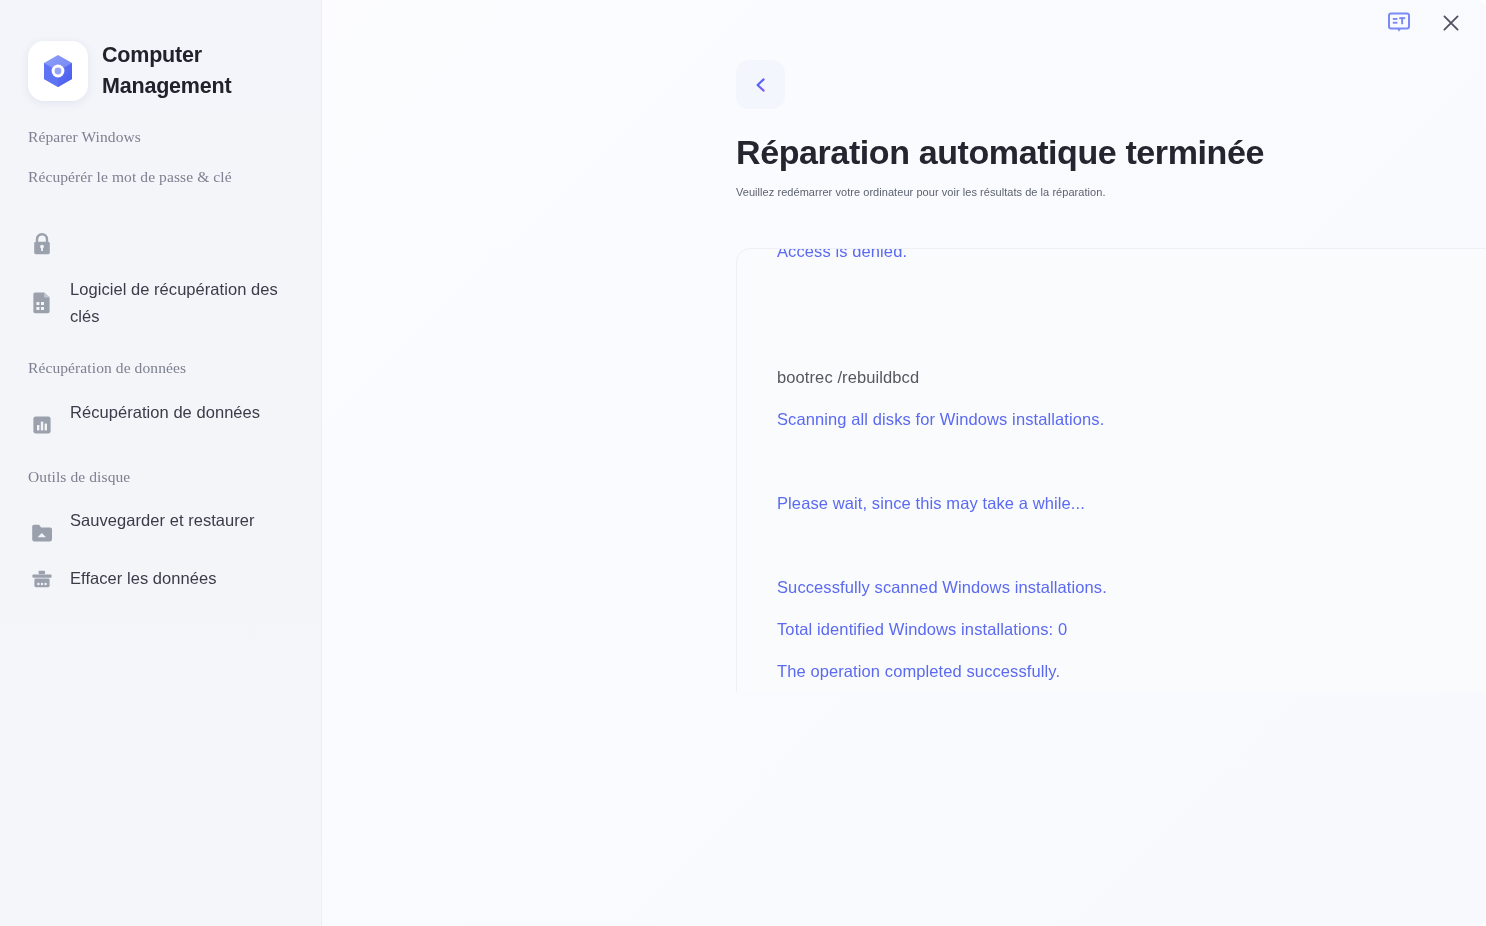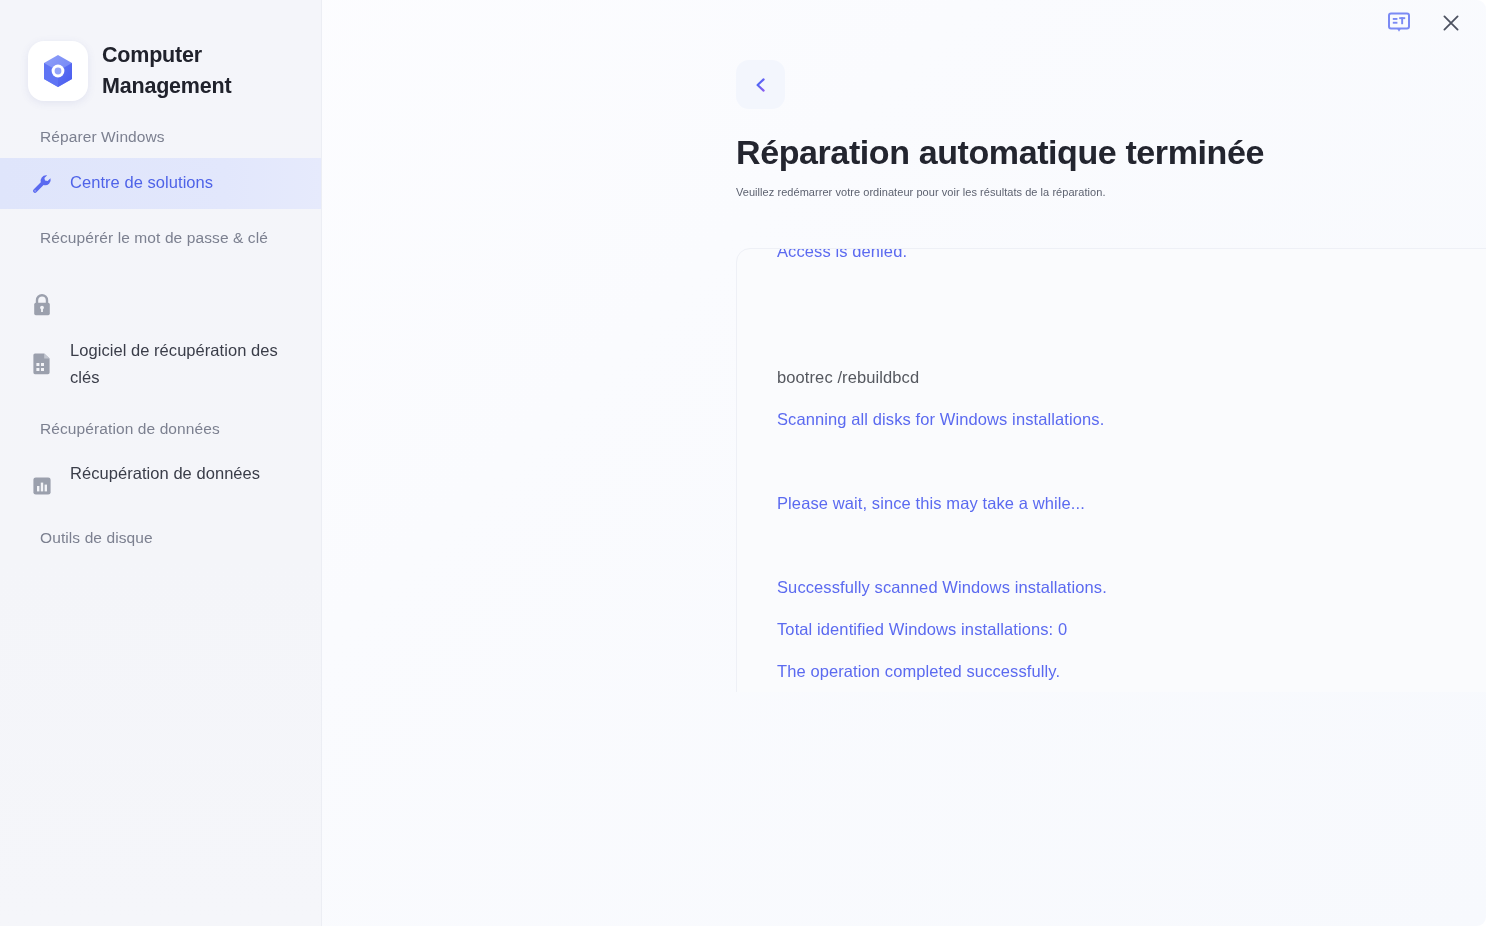--- a/index.html
+++ b/index.html
@@ -61,25 +61,26 @@
     font-weight: bold;
     color: #20222c;
     line-height: 1.45;
     letter-spacing: -0.2px;
     max-width: 180px;
   }
 
   .nav-group-label {
     font-size: 15.5px;
     color: #7c8090;
-    padding: 0 40px;
+    padding: 0 28px;
     margin-top: 22px;
     margin-bottom: 10px;
     line-height: 1.45;
     letter-spacing: 0.1px;
+    font-family: Liberation Serif, serif;
   }
   .nav-group-label.tight { margin-top: 18px; }
 
   .nav-item {
     display: flex;
     align-items: flex-start;
     gap: 14px;
     padding: 9px 24px 9px 28px;
     cursor: pointer;
     position: relative;
@@ -238,29 +239,20 @@
           <circle cx="19" cy="19" r="3.4" fill="#93a4f9"></circle>
         </svg>
       </div>
       <div class="brand-title">
         <span>Computer</span><br>
         <span>Management</span>
       </div>
     </div>
 
     <div class="nav-group-label">Réparer Windows</div>
-    <div class="nav-item active centre">
-      <span class="nav-ico">
-        <svg width="24" height="24" viewBox="0 0 24 24">
-          <path d="M16.2 3.2a5.6 5.6 0 0 0-5.4 7.1L3.6 17.5a2 2 0 0 0 0 2.8 2 2 0 0 0 2.8 0l7.2-7.2a5.6 5.6 0 0 0 6.9-6.9l-2.9 2.9-2.6-.6-.6-2.6 2.8-2.7z" fill="#5b6af0"></path>
-          <circle cx="5.2" cy="18.8" r="1.1" fill="#8a95f5"></circle>
-        </svg>
-      </span>
-      <span class="nav-label">Centre de solutions</span>
-    </div>
 
     <div class="nav-group-label tight">Récupérér le mot de passe  &amp; clé</div>
     <div class="nav-item">
       <span class="nav-ico" style="margin-top:22px;">
         <svg width="22" height="24" viewBox="0 0 22 24">
           <path d="M6 10V7.2a5 5 0 0 1 10 0V10" fill="none" stroke="#9ba0ad" stroke-width="2.4"></path>
           <rect x="3.2" y="9.8" width="15.6" height="12.4" rx="1.6" fill="#9ba0ad"></rect>
           <circle cx="11" cy="14.6" r="1.9" fill="#f3f4f8"></circle>
           <rect x="10.1" y="15" width="1.8" height="4" fill="#f3f4f8"></rect>
         </svg>
@@ -287,20 +279,42 @@
           <rect x="2.4" y="2.4" width="17.2" height="17.2" rx="2.4" fill="#9ba0ad"></rect>
           <rect x="6" y="11" width="2.4" height="5.4" fill="#f3f4f8"></rect>
           <rect x="9.8" y="7.6" width="2.4" height="8.8" fill="#f3f4f8"></rect>
           <rect x="13.6" y="9.6" width="2.4" height="6.8" fill="#f3f4f8"></rect>
         </svg>
       </span>
       <span class="nav-label">Récupération de données</span>
     </div>
 
     <div class="nav-group-label tight">Outils de disque</div>
+    <div class="nav-item">
+      <span class="nav-ico" style="margin-top:12px;">
+        <svg width="24" height="22" viewBox="0 0 24 22">
+          <path d="M2.2 4.6a1.8 1.8 0 0 1 1.8-1.8h5l2.2 2.6h9a1.8 1.8 0 0 1 1.8 1.8v10.4a1.8 1.8 0 0 1-1.8 1.8H4a1.8 1.8 0 0 1-1.8-1.8z" fill="#9ba0ad"></path>
+          <path d="M7.6 15.2l4.2-4.2 4.2 4.2z" fill="#f3f4f8"></path>
+        </svg>
+      </span>
+      <span class="nav-label">Sauvegarder et restaurer</span>
+    </div>
+    <div class="nav-item">
+      <span class="nav-ico">
+        <svg width="24" height="22" viewBox="0 0 24 22">
+          <rect x="8.6" y="1.8" width="6.4" height="3.4" rx="0.8" fill="#9ba0ad"></rect>
+          <rect x="2.4" y="5.6" width="19.2" height="3.2" rx="1" fill="#9ba0ad"></rect>
+          <rect x="4.4" y="9.6" width="15.2" height="8.6" rx="1.4" fill="#9ba0ad"></rect>
+          <circle cx="8.4" cy="15" r="1.2" fill="#f3f4f8"></circle>
+          <circle cx="12" cy="15" r="1.2" fill="#f3f4f8"></circle>
+          <circle cx="15.6" cy="15" r="1.2" fill="#f3f4f8"></circle>
+        </svg>
+      </span>
+      <span class="nav-label">Effacer les données</span>
+    </div>
   </aside>
 
   <section id="main">
 
     <div class="topright">
       <button class="icon-btn">
         <svg width="26" height="26" viewBox="0 0 26 26">
           <rect x="3" y="3.4" width="20" height="15.2" rx="2" fill="none" stroke="#7b8af4" stroke-width="2"></rect>
           <path d="M11 18.6h4l-2 3.2z" fill="#7b8af4"></path>
           <rect x="6.8" y="8" width="4.6" height="1.9" fill="#7b8af4"></rect>

